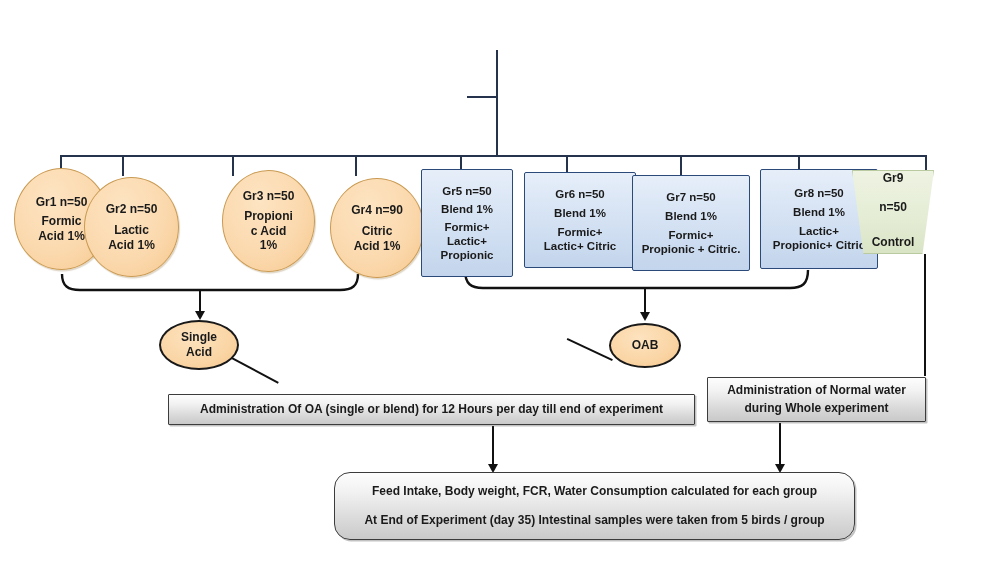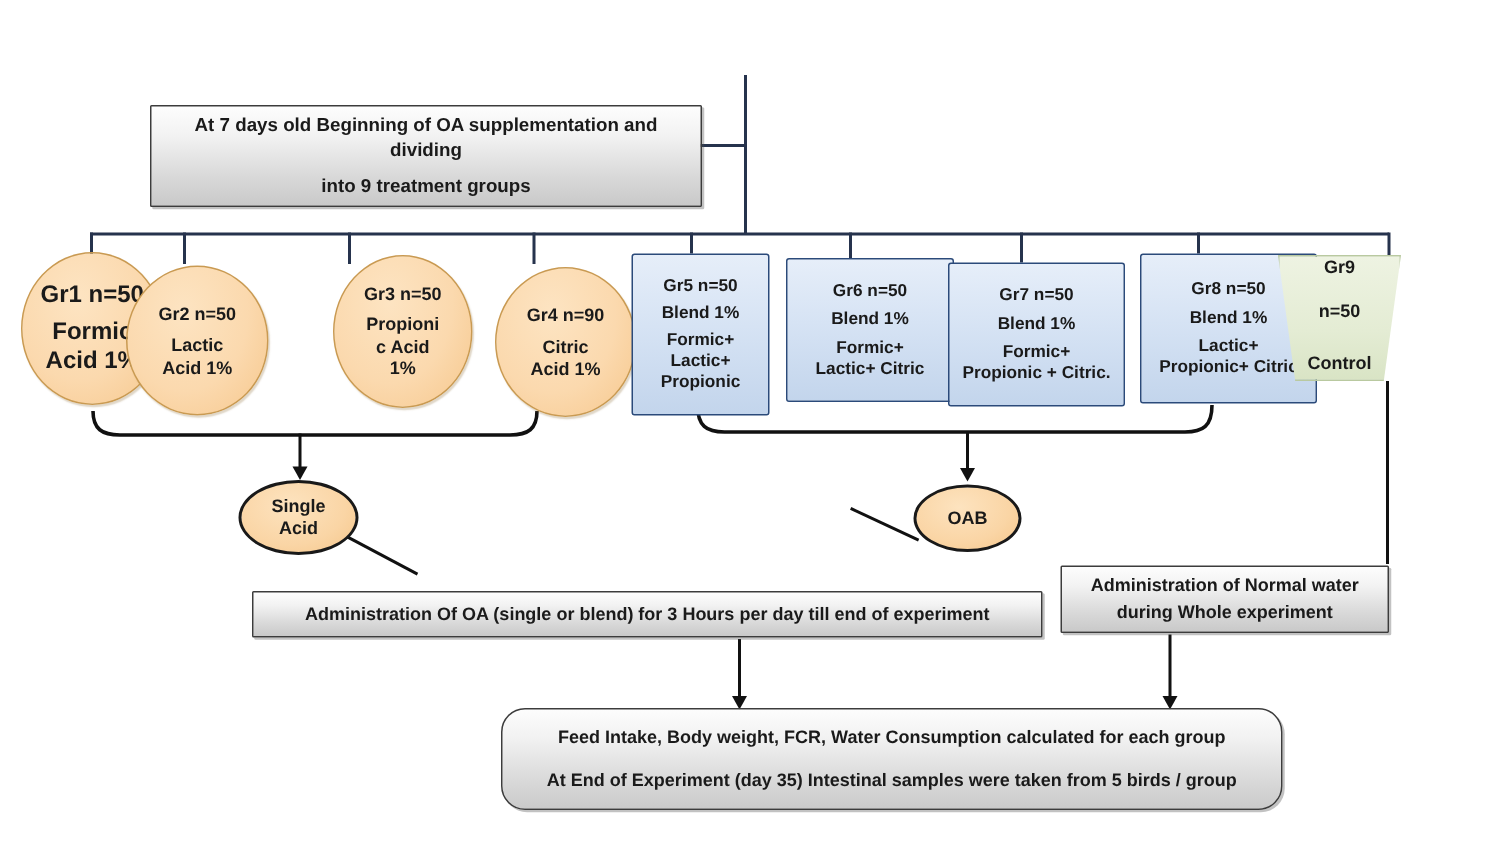--- a/index.html
+++ b/index.html
@@ -97,27 +97,22 @@
   <div class="ln-v" style="left:122px;top:155px;height:21px;"></div>
   <div class="ln-v" style="left:232px;top:155px;height:21px;"></div>
   <div class="ln-v" style="left:355px;top:155px;height:21px;"></div>
   <div class="ln-v" style="left:460px;top:155px;height:14px;"></div>
   <div class="ln-v" style="left:566px;top:155px;height:17px;"></div>
   <div class="ln-v" style="left:680px;top:155px;height:20px;"></div>
   <div class="ln-v" style="left:798px;top:155px;height:14px;"></div>
   <div class="ln-v" style="left:925px;top:155px;height:15px;"></div>
 
 
-  <div class="node greybox" style="left:100px;top:70px;width:368px;height:68px;font-size:12.5px;gap:2px;">
-    <span class="ln">At 7 days old Beginning of OA supplementation and</span>
-    <span class="ln">dividing</span>
-    <span class="ln" style="margin-top:6px;">into 9 treatment groups</span>
-  </div>
-
-  <div class="node ellipse" style="left:14px;top:168px;width:95px;height:102px;font-size:16px;">
+
+  <div class="node ellipse" style="left:14px;top:168px;width:95px;height:102px;font-size:12px;">
     <span class="ln">Gr1 n=50</span>
     <span class="ln" style="margin-top:5px;">Formic</span>
     <span class="ln">Acid 1%</span>
   </div>
 
   <div class="node ellipse" style="left:84px;top:177px;width:95px;height:100px;font-size:12px;">
     <span class="ln">Gr2 n=50</span>
     <span class="ln" style="margin-top:7px;">Lactic</span>
     <span class="ln">Acid 1%</span>
   </div>
@@ -190,21 +185,21 @@
   <div class="node ellipse-dark" style="left:609px;top:323px;width:72px;height:45px;font-size:12px;">
     <span class="ln">OAB</span>
   </div>
 
   <div class="diag" style="left:232px;top:357px;width:53px;transform:rotate(28deg);"></div>
   <div class="diag" style="left:612px;top:361px;width:50px;transform:rotate(-155deg);"></div>
 
   <div class="blk-v" style="left:924px;top:254px;height:122px;"></div>
 
   <div class="node greybox" style="left:168px;top:394px;width:527px;height:31px;font-size:12px;">
-    <span class="ln">Administration Of OA (single or blend) for 3 Hours per day till end of experiment</span>
+    <span class="ln">Administration Of OA (single or blend) for 12 Hours per day till end of experiment</span>
   </div>
 
   <div class="node greybox" style="left:707px;top:377px;width:219px;height:45px;font-size:12px;gap:3px;">
     <span class="ln">Administration of Normal water</span>
     <span class="ln">during Whole experiment</span>
   </div>
 
   <div class="blk-v" style="left:492px;top:426px;height:40px;"></div>
   <div class="arrow" style="left:488px;top:464px;"></div>
 

